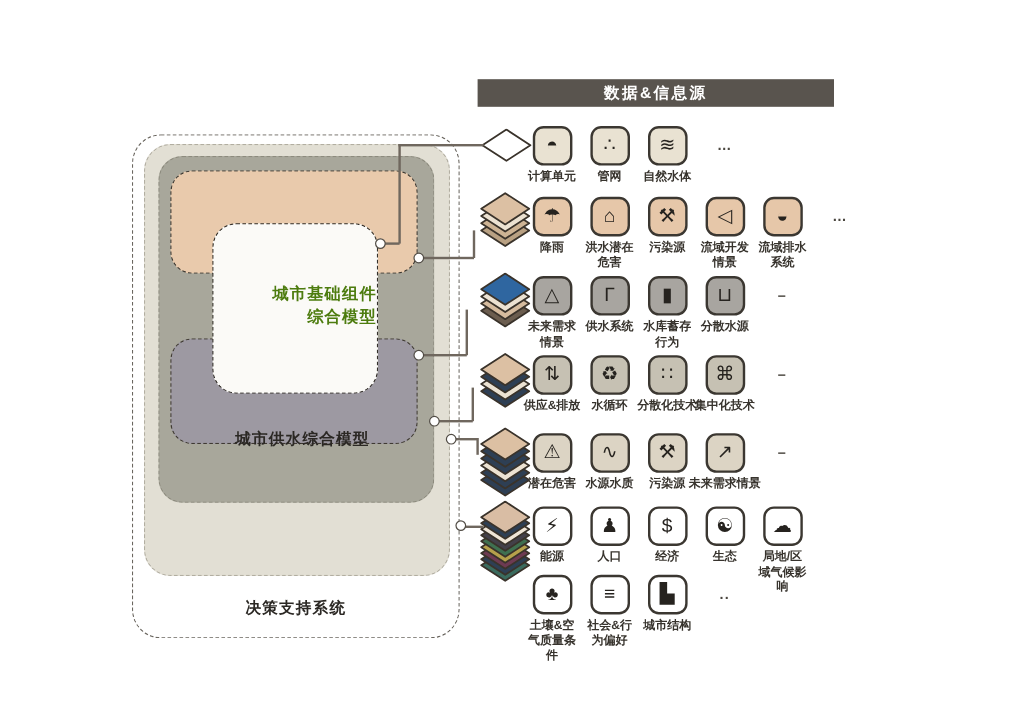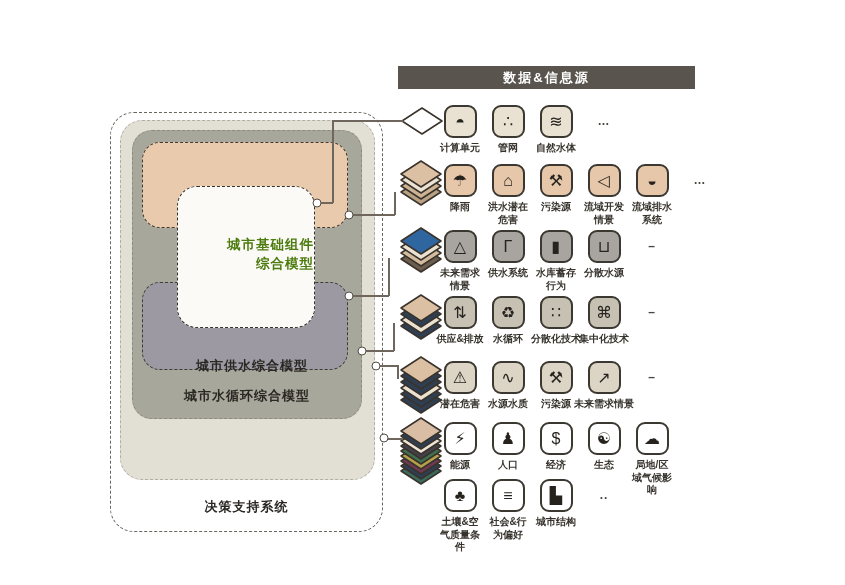--- a/index.html
+++ b/index.html
@@ -43,21 +43,20 @@
   <div class="mbox" style="left: 142px; top: 142px; width: 206px; height: 86px; border: 1.8px dashed rgb(63, 58, 51); border-radius: 18px; z-index: 4; background-color: rgb(233, 202, 172);"></div>
   <div class="mbox" style="left: 142px; top: 282px; width: 206px; height: 88px; border: 1.8px dashed rgb(63, 58, 51); border-radius: 18px; z-index: 4; background-color: rgb(157, 153, 162);"></div>
   <div class="mbox" style="left: 177px; top: 186px; width: 138px; height: 142px; border: 1.8px dashed rgb(53, 49, 43); border-radius: 20px; z-index: 5; background-color: rgb(251, 250, 247);">
     <div class="coretext" style="top:48px;">
       <div>城市基础组件</div>
       <div>综合模型</div>
     </div>
   </div>
 
   <div class="mlabel" style="left:142px;top:341px;width:220px;margin-top:16px;">城市供水综合模型</div>
-  <div class="mlabel" style="left:132px;top:387px;width:230px;">城市水循环综合模型</div>
   <div class="mlabel" style="left:110px;top:498px;width:273px;">决策支持系统</div>
 
   <div class="hline" style="left:332px;top:120px;width:71px;"></div>
   <div class="vline" style="left:332px;top:120px;height:83px;"></div>
   <div class="hline" style="left:319px;top:202px;width:14px;"></div>
   <div class="vline" style="left:394px;top:192px;height:23px;"></div>
   <div class="hline" style="left:351px;top:214px;width:44px;"></div>
   <div class="vline" style="left:388px;top:258px;height:38px;"></div>
   <div class="hline" style="left:351px;top:295px;width:38px;"></div>
   <div class="vline" style="left:393px;top:323px;height:28px;"></div>

